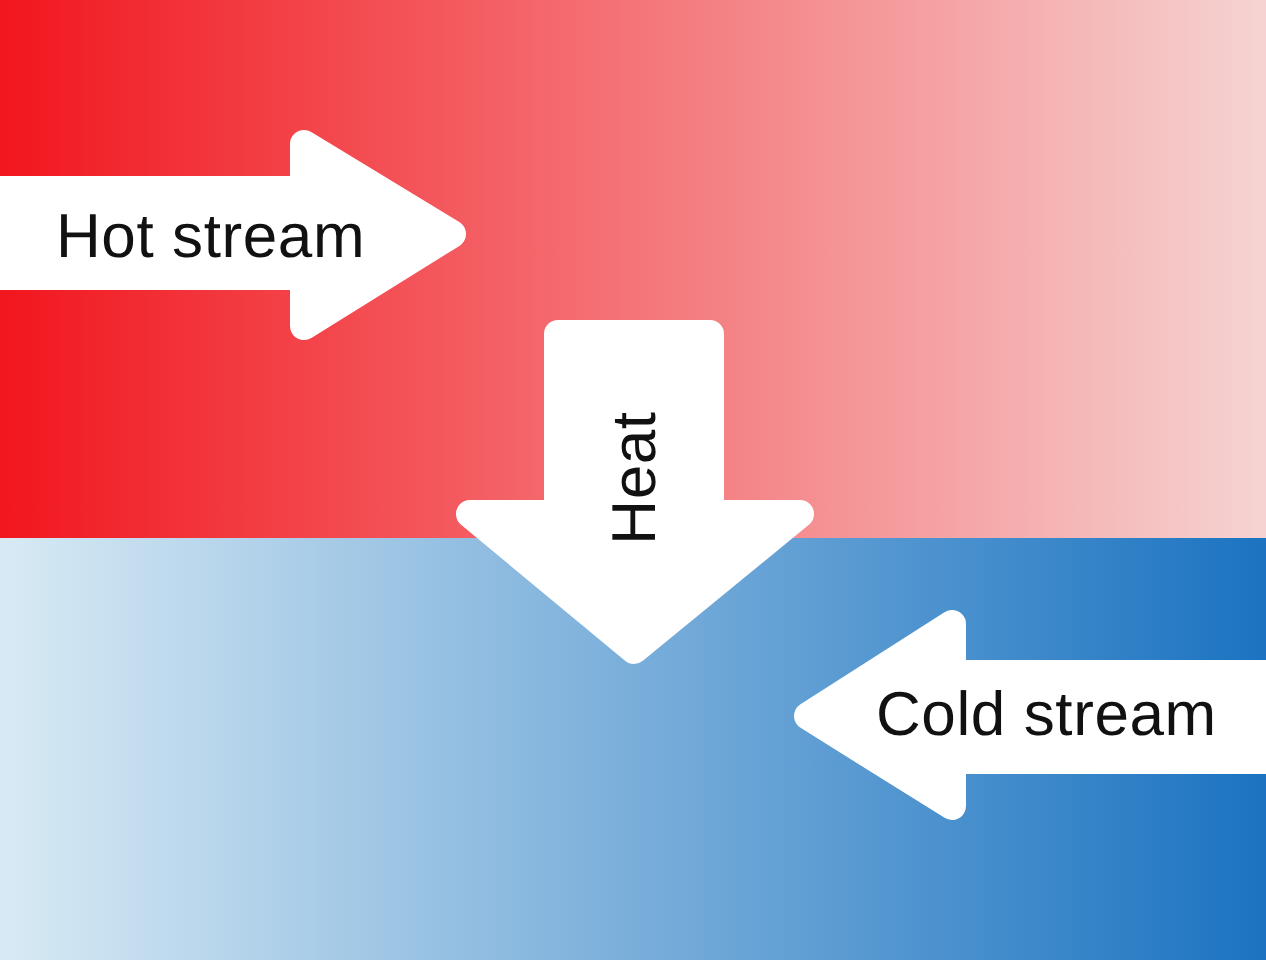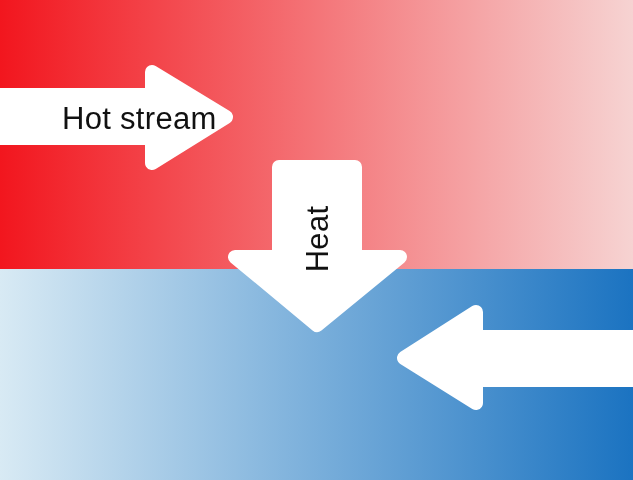--- a/index.html
+++ b/index.html
@@ -49,21 +49,20 @@
     font-size: 31px;
     line-height: 1;
     letter-spacing: 0.3px;
     white-space: nowrap;
     user-select: none;
   }
   .label.hot-label {
     left: 28px;
     top: 118px;
     transform: translateY(-50%);
-    margin-left: 34px;
   }
   .label.heat-label {
     left: 317px;
     top: 239px;
     transform: translate(-50%, -50%) rotate(-90deg);
   }
   .label.cold-label {
     left: 438px;
     top: 357px;
     transform: translateY(-50%);
@@ -80,14 +79,15 @@
   <svg class="arrows" viewBox="0 0 633 480" aria-hidden="true">
     <path class="arrow" d="M -20 95 L 152 95 L 152 72 L 226 117 L 152 163 L 152 138 L -20 138 Z"></path>
     <path class="arrow" d="M 279 167 L 355 167 L 355 257 L 400 257 L 317 325 L 235 257 L 279 257 Z"></path>
     <path class="arrow" d="M 653 337 L 476 337 L 476 312 L 404 358 L 476 403 L 476 380 L 653 380 Z"></path>
   </svg>
 
   <div class="label hot-label">Hot stream</div>
 
   <div class="label heat-label">Heat</div>
 
+  <div class="label cold-label">Cold stream</div>
 
 </div>
 
 </body></html>

